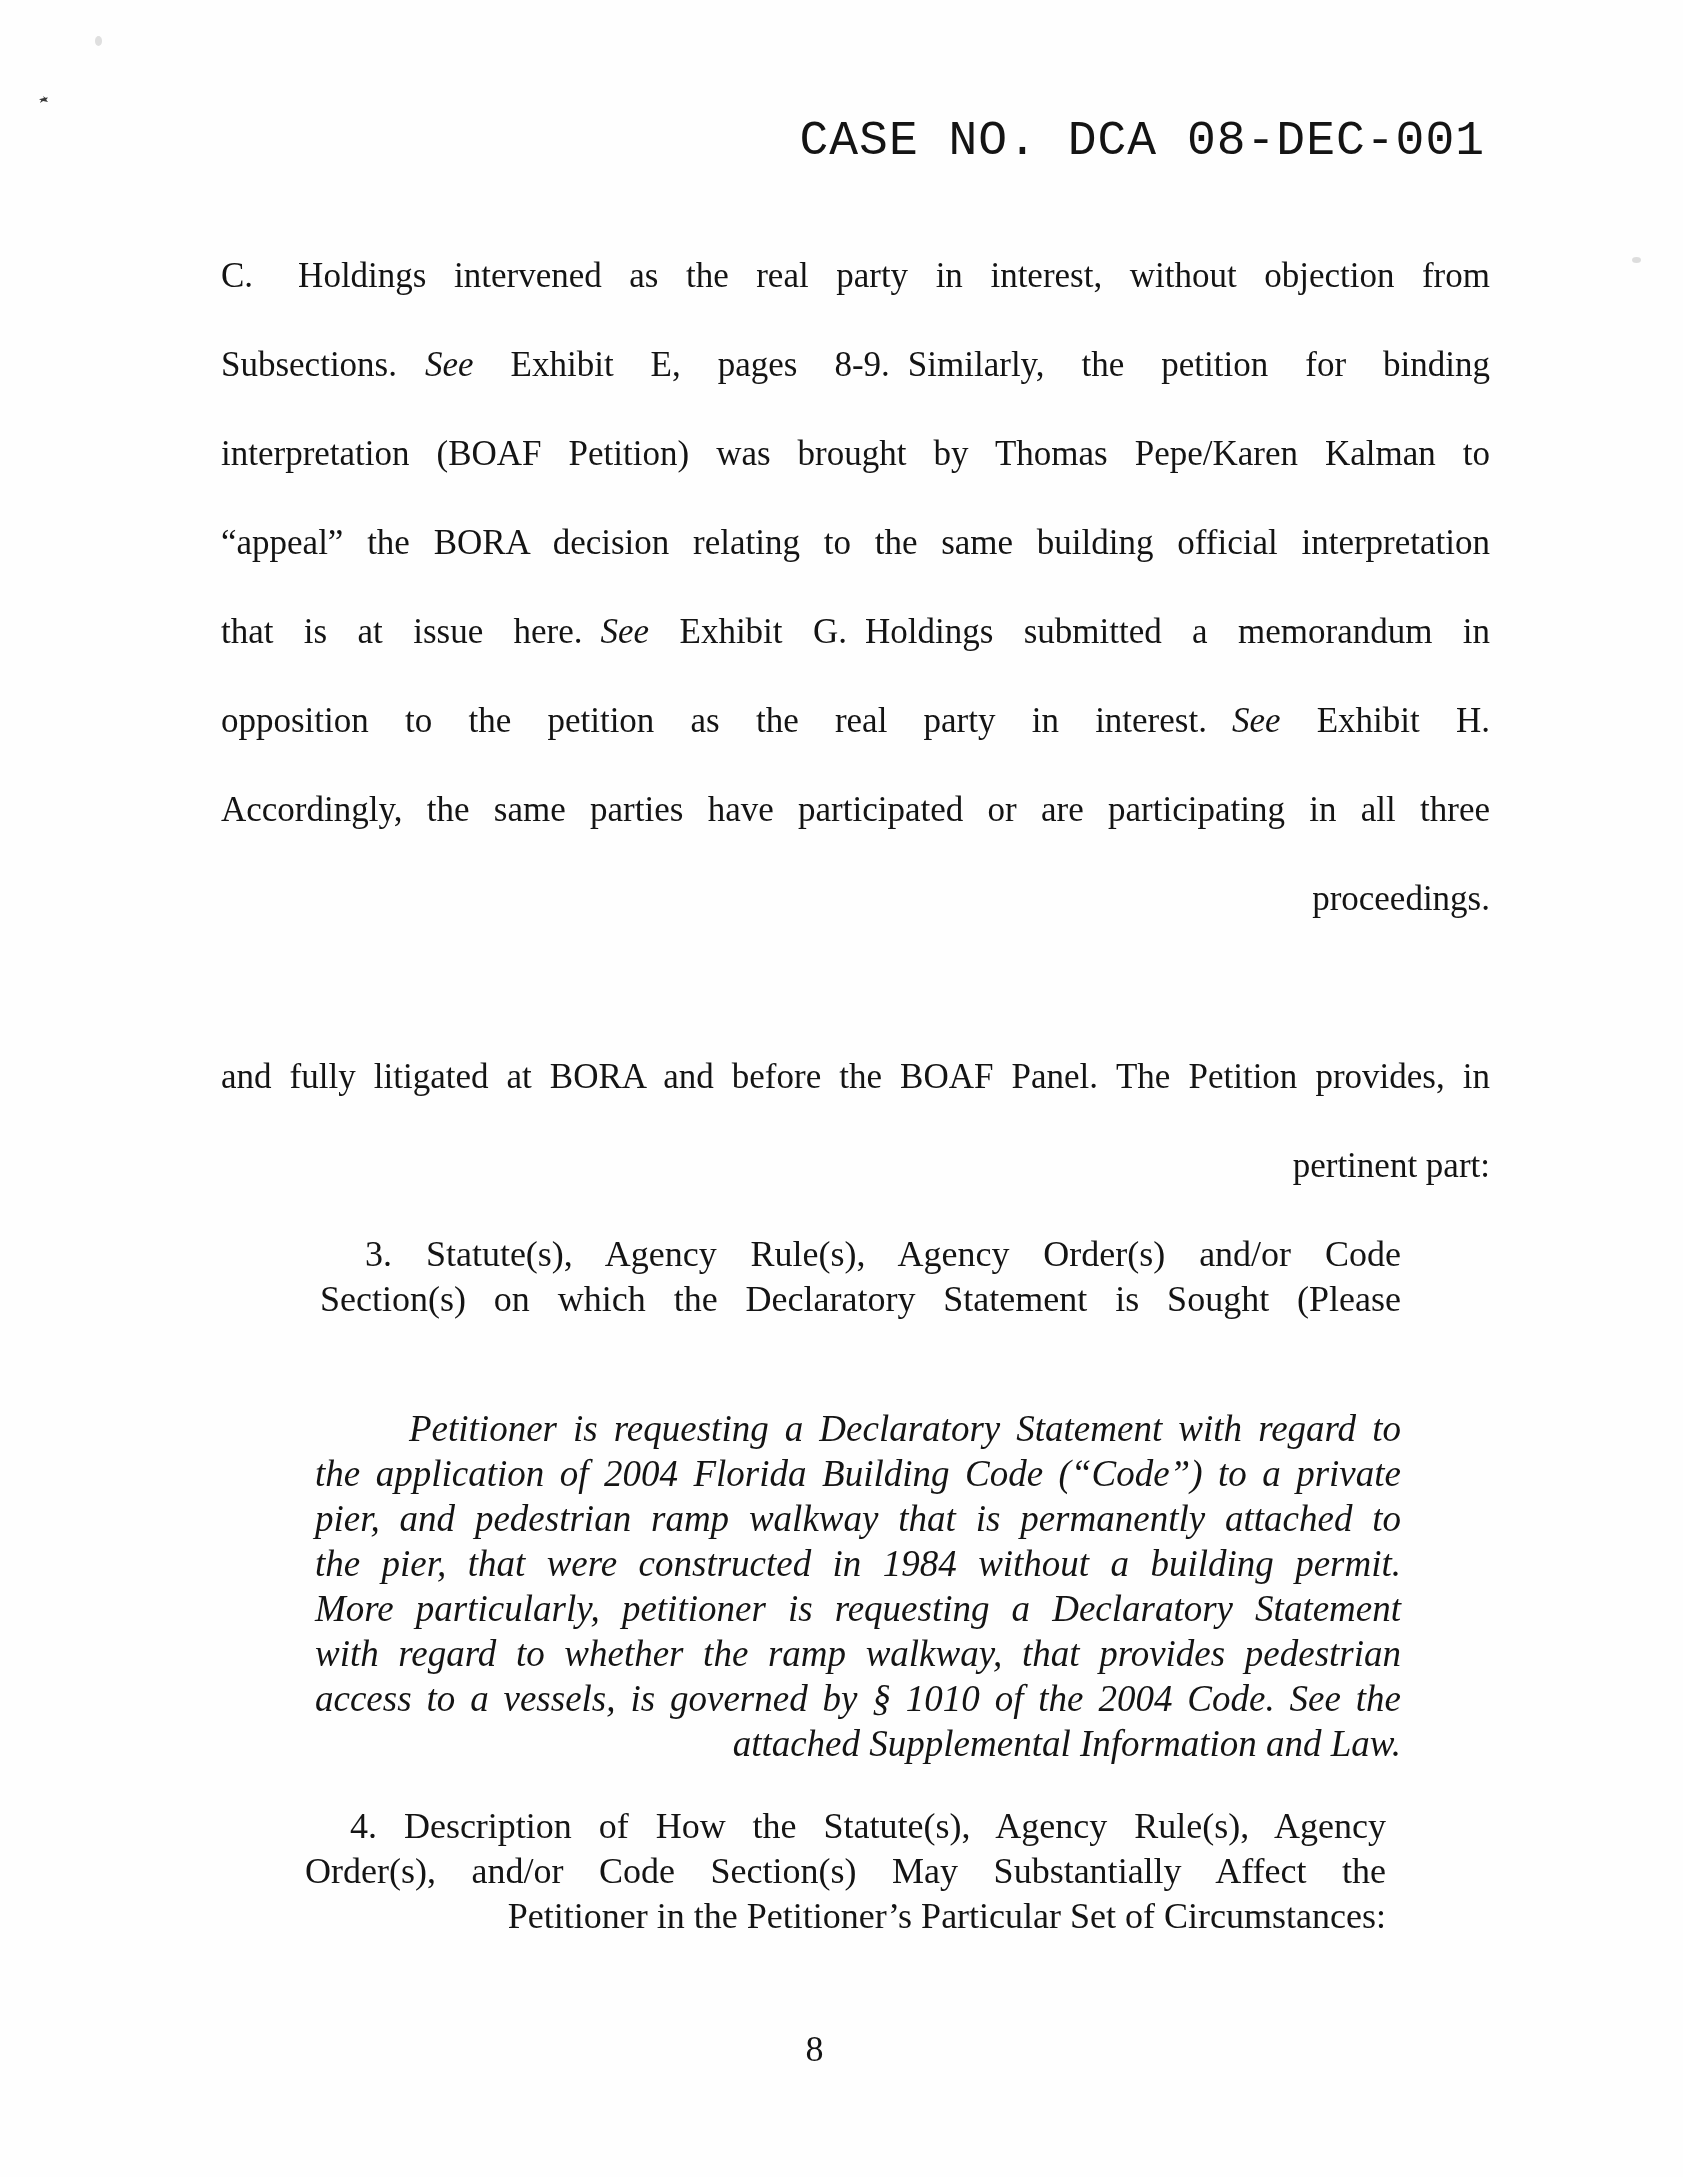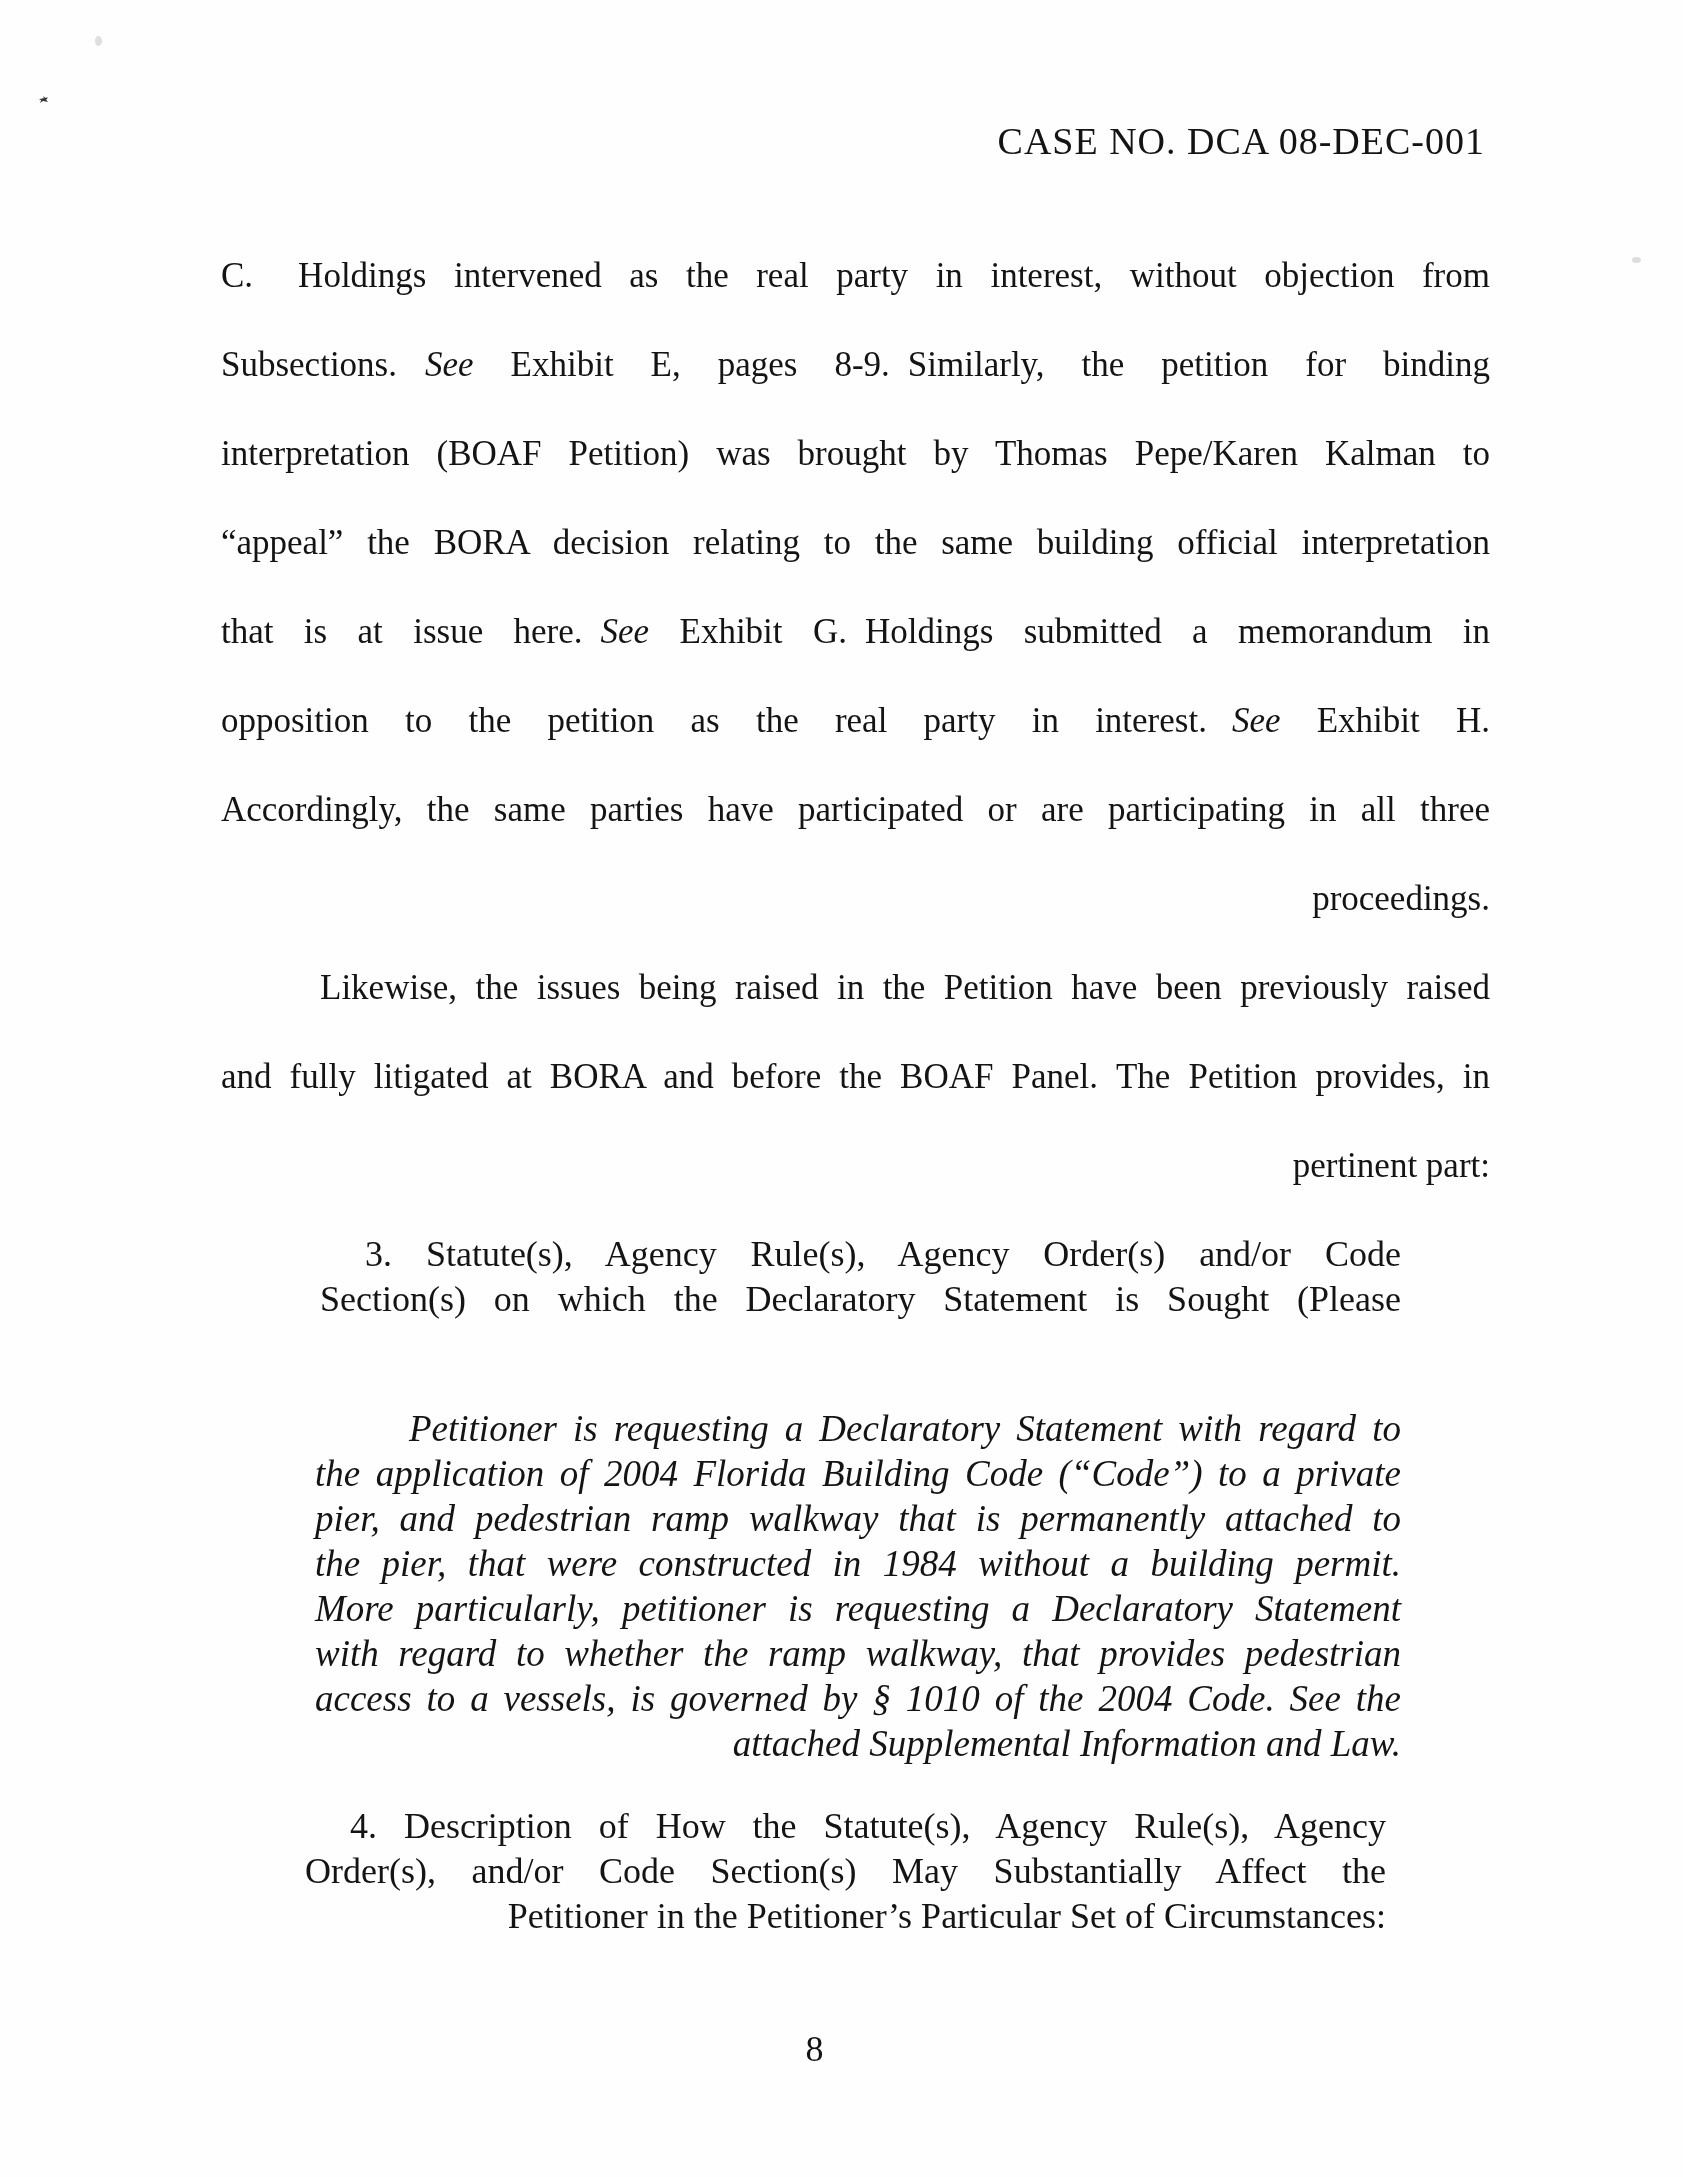--- a/index.html
+++ b/index.html
@@ -14,24 +14,25 @@
   }
   .page {
     position: absolute;
     inset: 0;
     background: #fefefe;
   }
   .case-header {
     position: absolute;
     top: 117px;
     right: 198px;
-    font-size: 38px;
+    font-size: 48px;
     line-height: 48px;
     letter-spacing: 1px;
     white-space: nowrap;
+    font-family: Liberation Mono, monospace;
   }
   .para {
     position: absolute;
     font-size: 35px;
     line-height: 89px;
   }
   .para-c       { top: 231px;  left: 188px; width: 1302px; }
   .para-likewise{ top: 943px;  left: 188px; width: 1302px; }
   .quote {
     position: absolute;
@@ -91,21 +92,21 @@
       <div class="tline just"><span>Subsections.</span><span class="gap" style="width: 28px;"></span><span class="it">See</span><span> Exhibit E, pages 8-9.</span><span class="gap" style="width: 18px;"></span><span>Similarly, the petition for binding</span></div>
       <div class="tline just"><span>interpretation (BOAF Petition) was brought by Thomas Pepe/Karen Kalman to</span></div>
       <div class="tline just"><span>“appeal” the BORA decision relating to the same building official interpretation</span></div>
       <div class="tline just"><span>that is at issue here.</span><span class="gap" style="width: 18px;"></span><span class="it">See</span><span> Exhibit G.</span><span class="gap" style="width: 18px;"></span><span>Holdings submitted a memorandum in</span></div>
       <div class="tline just"><span>opposition to the petition as the real party in interest.</span><span class="gap" style="width: 25px;"></span><span class="it">See</span><span> Exhibit H.</span></div>
       <div class="tline just"><span>Accordingly, the same parties have participated or are participating in all three</span></div>
       <div class="tline"><span>proceedings.</span></div>
     </div>
 
   <div class="para para-likewise">
-      <div class="tline just"><span class="gap" style="width: 99px;"></span><span>Likewise, the issues being raised in the Petition have been previously raised</span></div>
+      <div class="tline just"><span class="gap" style="width: 99px;"></span></div>
       <div class="tline just"><span>and fully litigated at BORA and before the BOAF Panel.</span><span class="gap" style="width: 18px;"></span><span>The Petition provides, in</span></div>
       <div class="tline"><span>pertinent part:</span></div>
     </div>
 
   <div class="quote quote-item-3">
       <div class="tline just"><span class="gap" style="width: 45px;"></span><span>3. Statute(s), Agency Rule(s), Agency Order(s) and/or Code</span></div>
       <div class="tline just"><span>Section(s) on which the Declaratory Statement is Sought (Please</span></div>
     </div>
 
   <div class="quote quote-italic">

